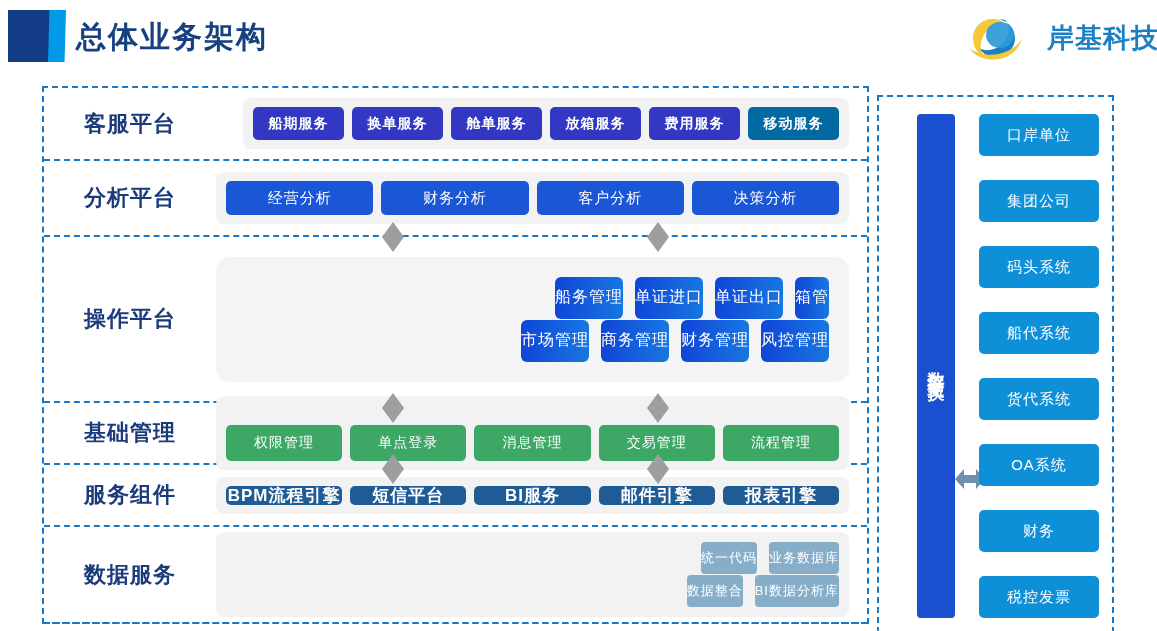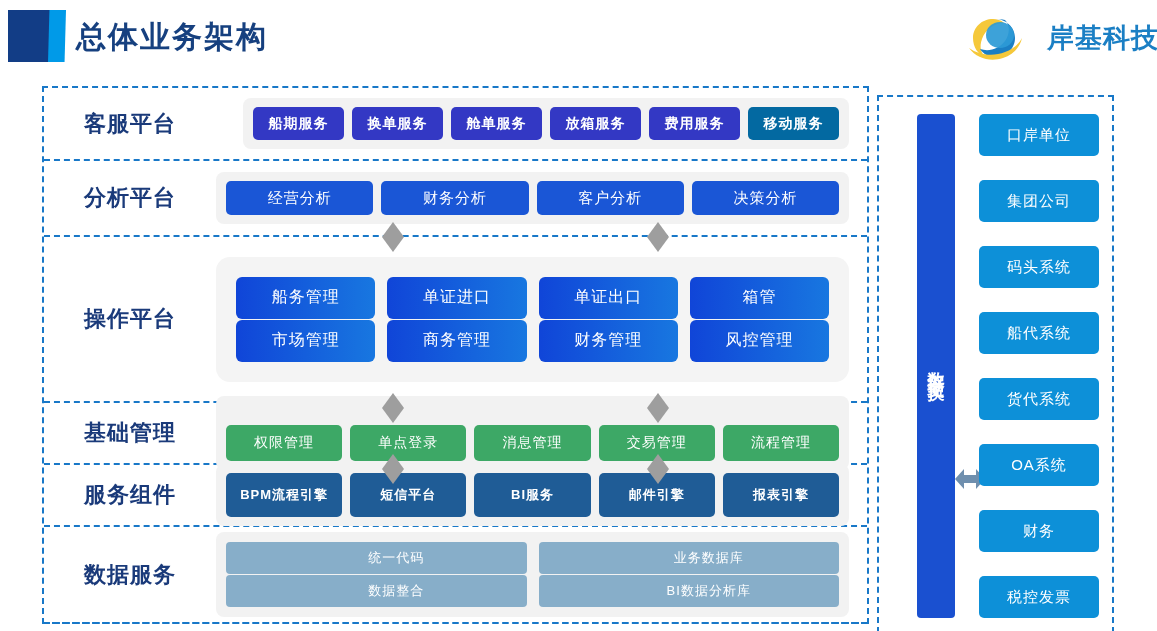--- a/index.html
+++ b/index.html
@@ -29,21 +29,21 @@
   .arch{position:absolute;left:0;top:0;width:827px;height:538px;
         border:2px dashed #1878c8;box-sizing:border-box;}
   .band{position:relative;box-sizing:border-box;border-bottom:2px dashed #1878c8;
         display:flex;align-items:center;}
   .band:last-child{border-bottom:none;}
   .band-label{width:172px;flex:none;text-align:center;font-size:22px;font-weight:700;
         color:#1a3a7a;letter-spacing:1px;}
   .band-body{flex:1;margin-right:18px;}
   .panel{background:#f2f2f2;border-radius:8px;padding:9px 10px;
         display:flex;justify-content:space-between;gap:8px;}
-  .panel.col{flex-direction:column;gap:1px;}
+  .panel.col{flex-direction:column;gap:1px;align-items:flex-end;}
   .panel.col .prow{display:flex;justify-content:space-between;gap:12px;}
 
   .btn{flex:1;text-align:center;color:#fff;font-size:14px;font-weight:700;
        border-radius:5px;display:flex;align-items:center;justify-content:center;
        letter-spacing:1px;white-space:nowrap;}
 
   
   .b-cs{height:73px;gap:27px;}
   .b-an{height:76px;}
   .b-op{height:166px;}
@@ -51,23 +51,23 @@
   .b-sc{height:62px;}
   .b-ds{height:97px;}
 
   .b-cs .btn{height:33px;background:#3338c4;font-size:14px;}
   .b-cs .btn.green{background:#0369a1;}
   .b-an .btn{height:34px;background:#1a56d6;font-weight:400;font-size:15px;}
   .b-op .panel{background:#f4f4f4;padding:20px 20px;border-radius:14px;}
   .b-op .btn{height:42px;background:linear-gradient(90deg,#1045d8 0%,#1877e0 100%);
        font-weight:400;font-size:16px;border-radius:6px;}
   .b-ba .btn{height:36px;background:#3da866;font-weight:400;font-size:14px;margin-top:20px;}
-  .b-sc .btn{height:44px;background:#1f5c96;font-weight:700;font-size:13px;}
+  .b-sc .btn{height:19px;background:#1f5c96;font-weight:700;font-size:17px;}
   .b-ds .panel{padding:10px;}
-  .b-ds .btn{height:32px;background:#87aec9;font-weight:400;font-size:13px;border-radius:4px;padding-left:40px;}
+  .b-ds .btn{height:32px;background:#87aec9;font-weight:400;font-size:13px;border-radius:4px;}
 
   
   .arrow{position:absolute;width:22px;height:30px;z-index:5;pointer-events:none;}
 
   
   .ext{position:absolute;left:835px;top:9px;width:237px;height:538px;
        border:2px dashed #1878c8;box-sizing:border-box;}
   .exchange{position:absolute;left:38px;top:17px;width:38px;height:504px;background:#1a50d0;
        border-radius:4px;color:#fff;font-size:17px;font-weight:700;
        display:flex;align-items:center;justify-content:center;}

